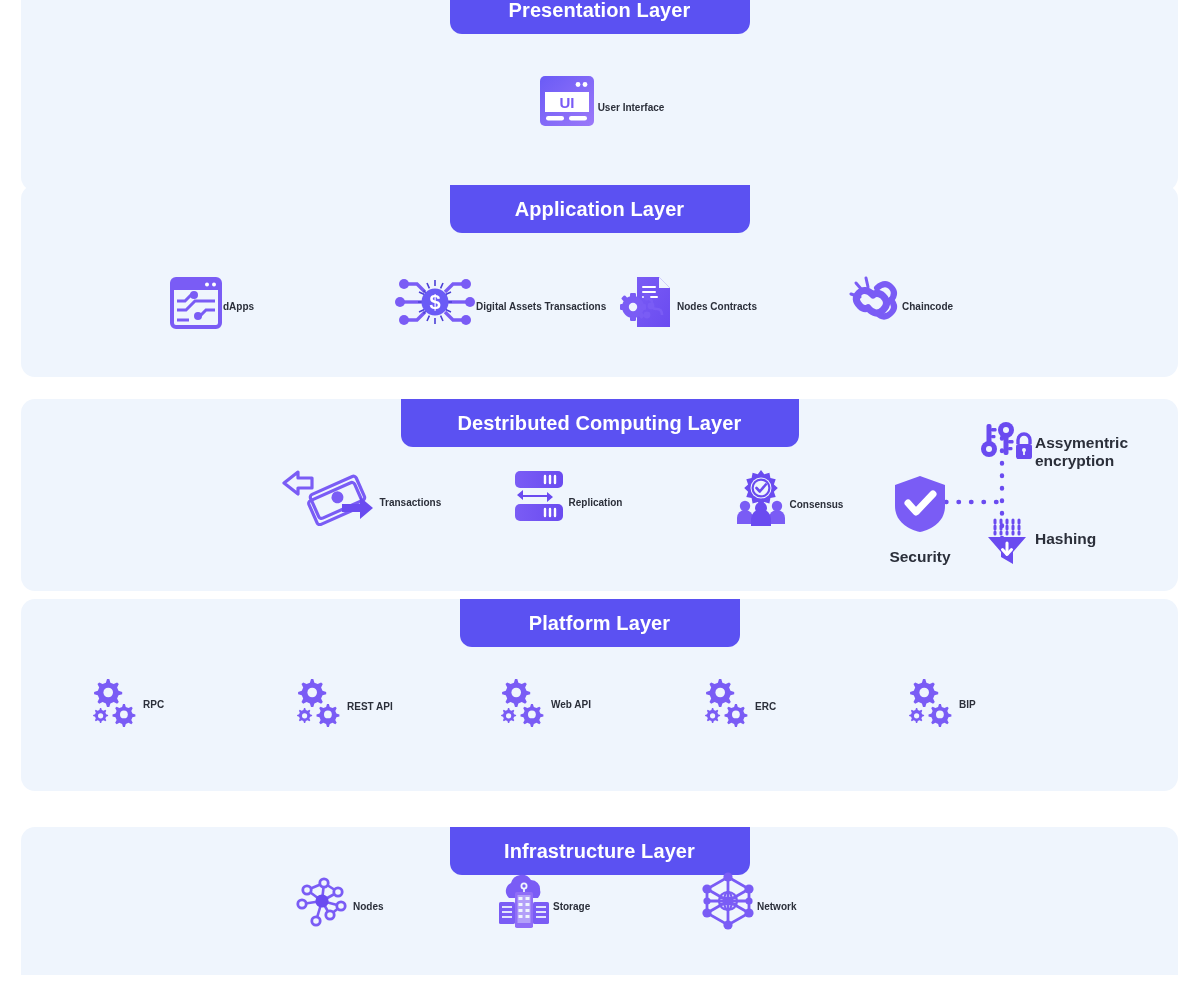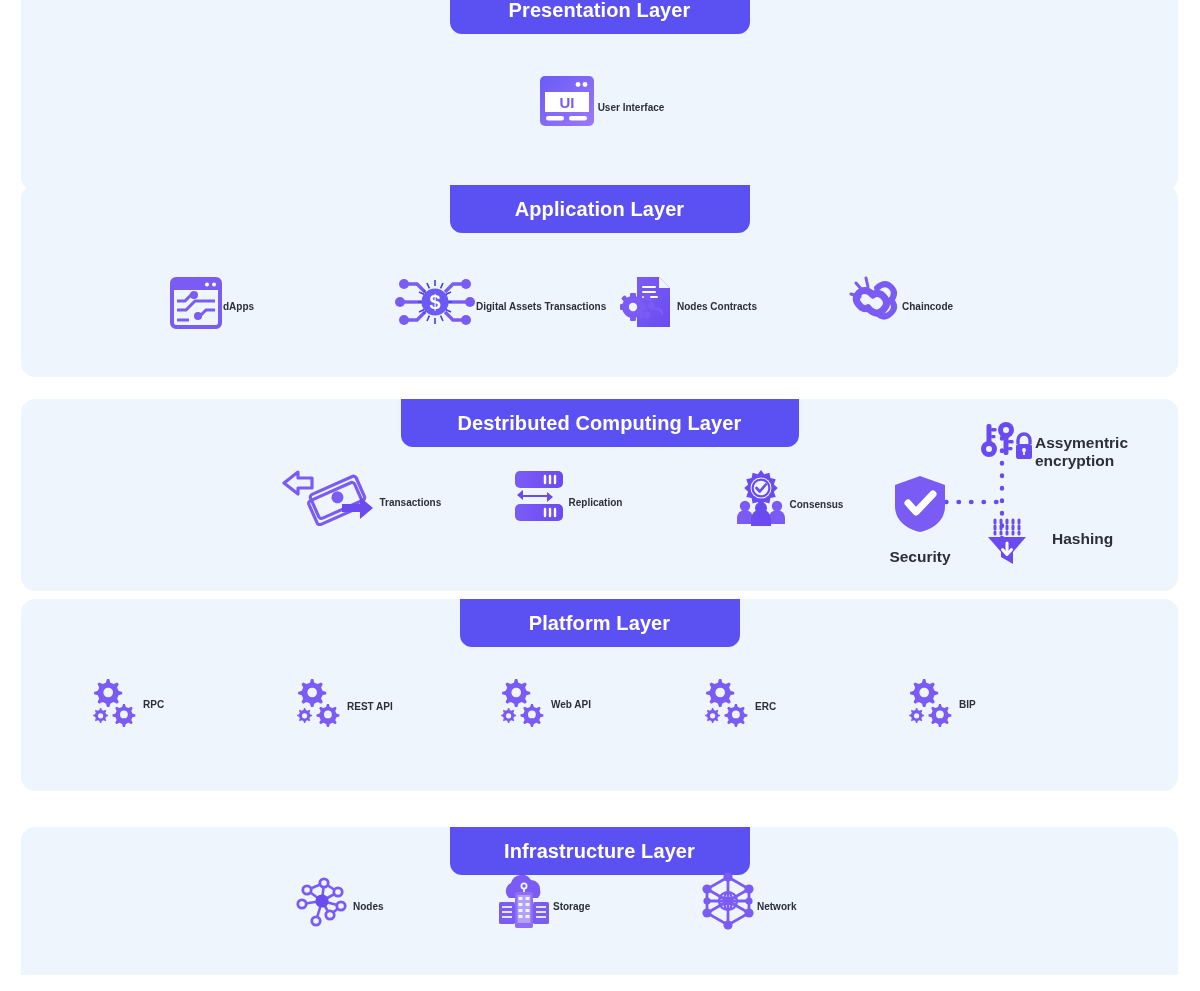--- a/index.html
+++ b/index.html
@@ -127,21 +127,21 @@
   }
   #security-cluster .sec-keys-lbl {
     position: absolute; left: 155px; top: 14px;
     font-size: 15.5px; font-weight: 600; color: #2b2f3a; line-height: 1.18;
     width: 130px;
   }
   #security-cluster .sec-hash {
     position: absolute; left: 104px; top: 98px;
   }
   #security-cluster .sec-hash-lbl {
-    position: absolute; left: 172px; top: 110px;
+    position: absolute; left: 155px; top: 110px;
     font-size: 15.5px; font-weight: 600; color: #2b2f3a;
   }
   #security-cluster .sec-connector {
     position: absolute; left: 60px; top: 10px;
     pointer-events: none;
   }
 </style>
 </head>
 <body>
 

